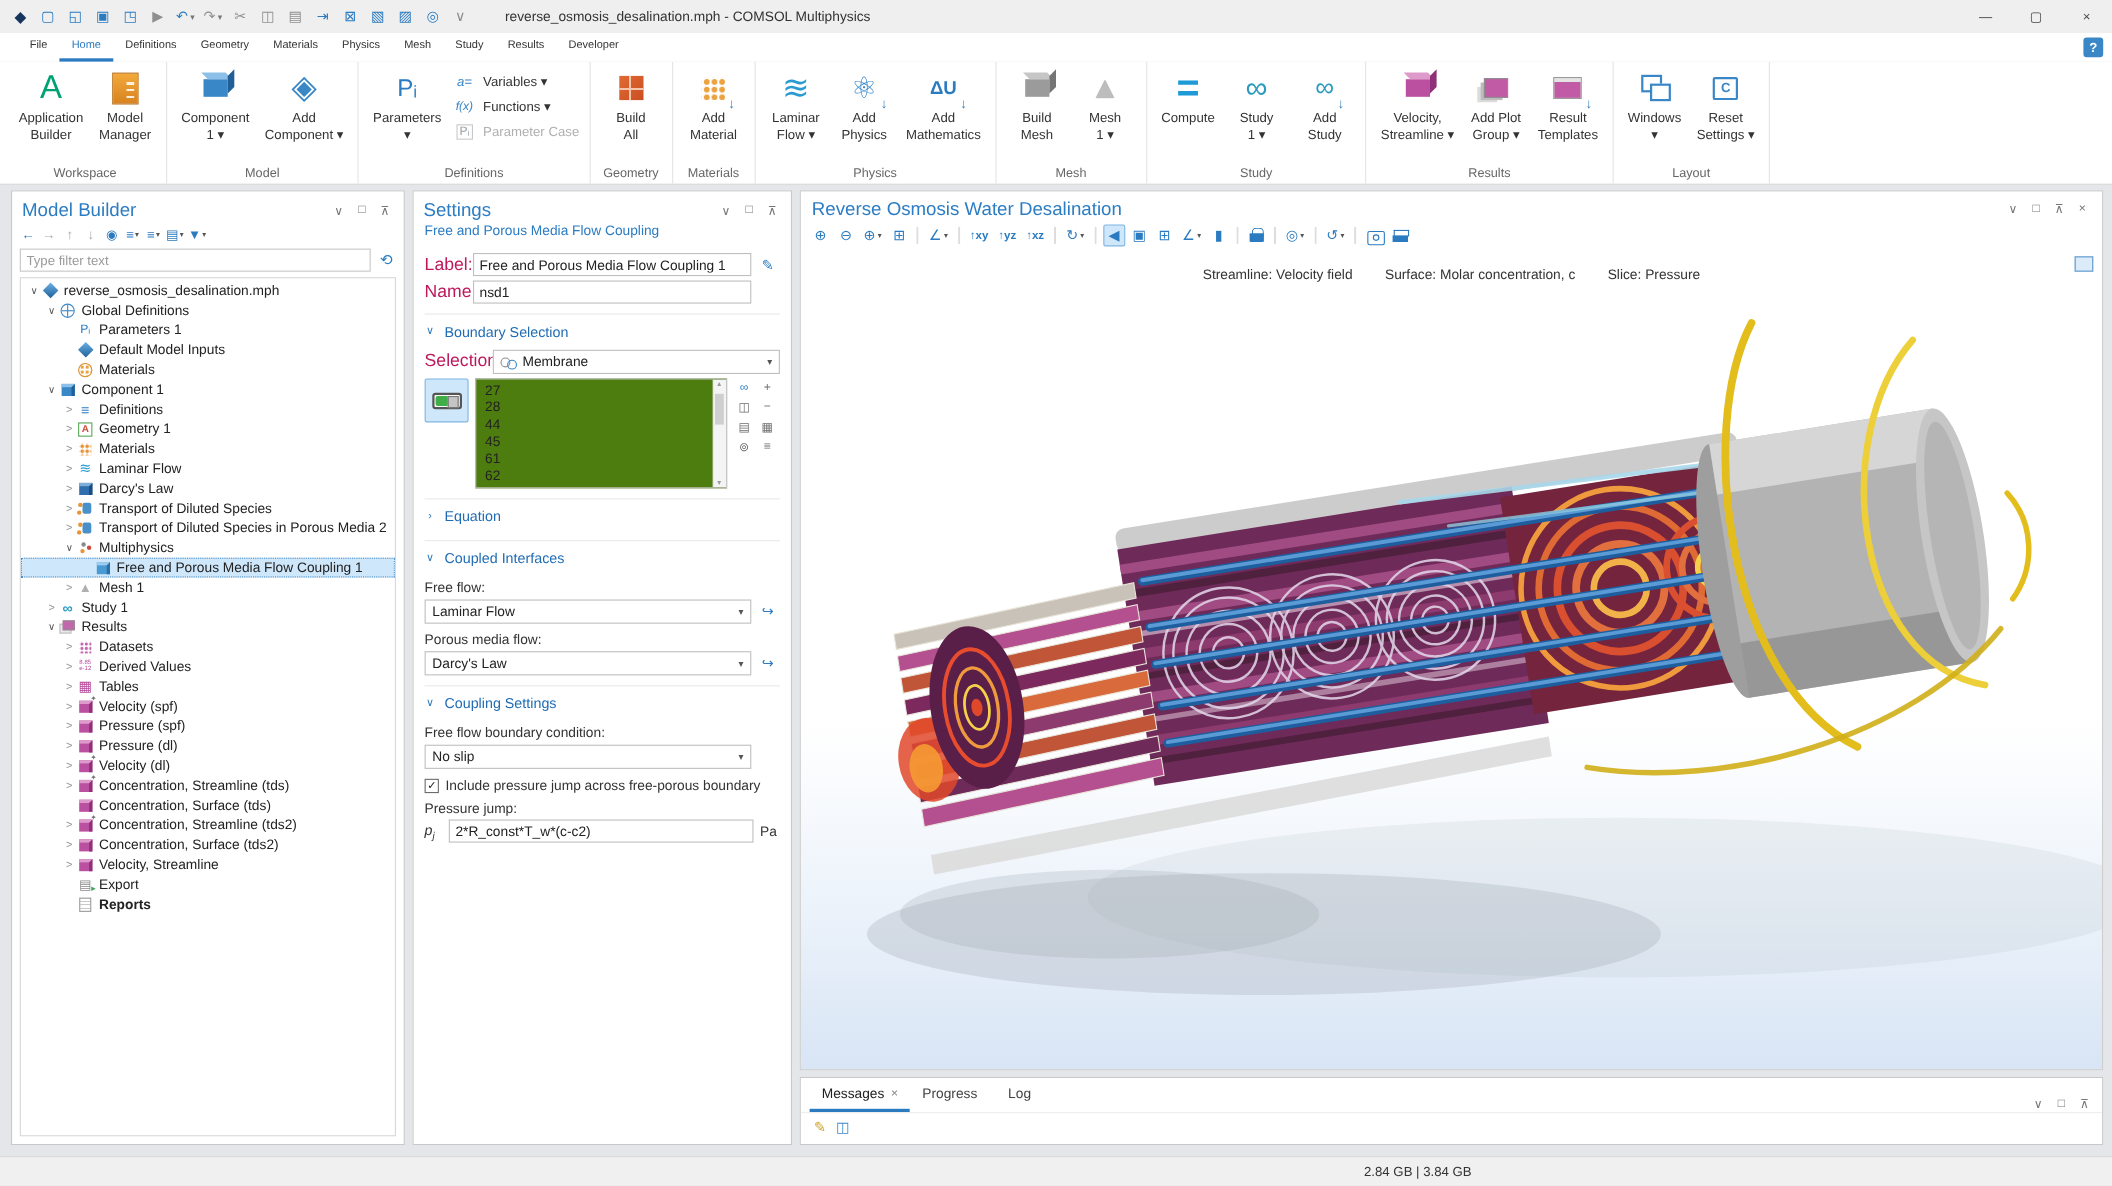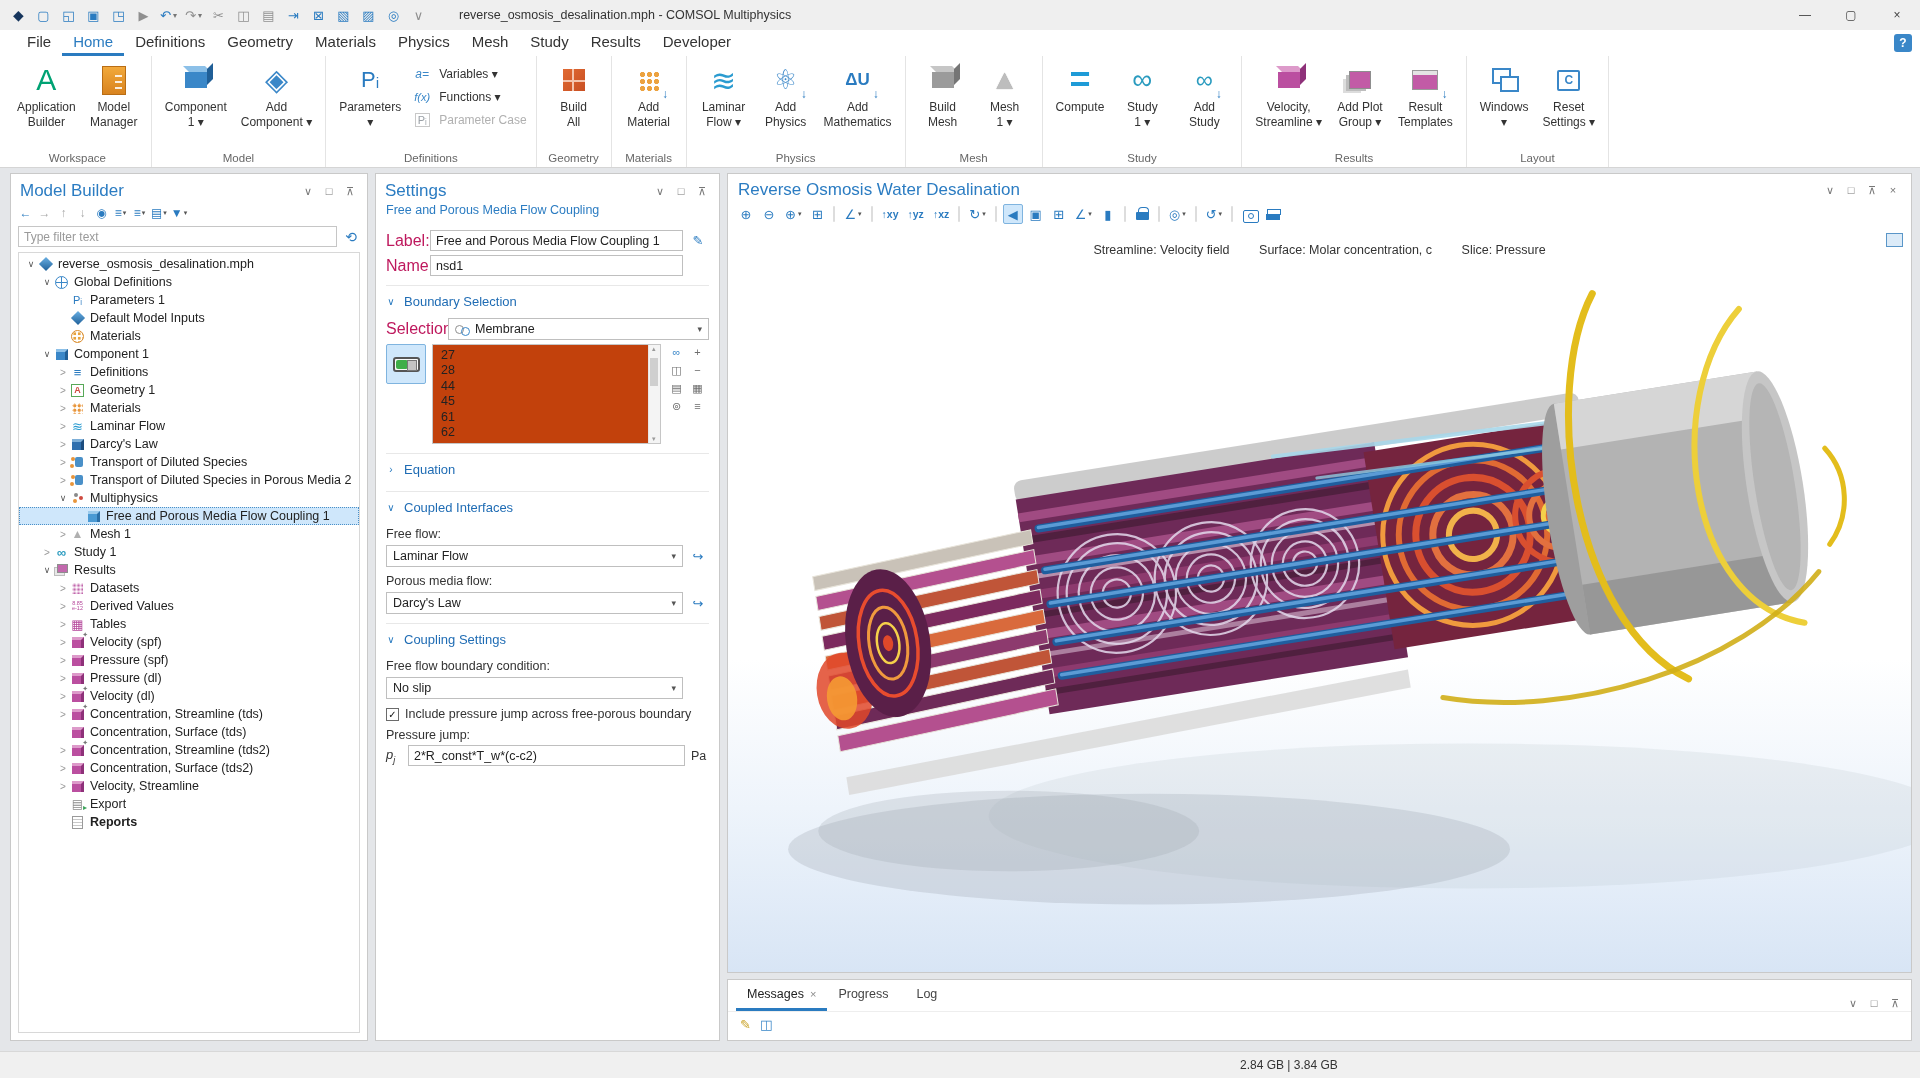--- a/index.html
+++ b/index.html
@@ -7,21 +7,21 @@
   
   .titlebar{height:30px;background:#efefef;display:flex;align-items:center;padding-left:6px;}
   .tb-ic{width:25px;height:24px;display:flex;align-items:center;justify-content:center;font-size:13px;}
   .tb-ic.blue{color:#2a7bc0}.tb-ic.gray{color:#8f8f8f}.tb-ic.logo{color:#16355c;font-size:14px}
   .caret{font-size:8px;color:#777;margin-left:2px}
   .tb-title{margin-left:28px;font-size:12.5px;color:#333;white-space:nowrap}
   .win-controls{margin-left:auto;display:flex;height:30px}
   .win-btn{width:46px;display:flex;align-items:center;justify-content:center;font-size:12px;color:#444}
   
   .menubar{height:26px;background:#fff;display:flex;align-items:stretch;padding-left:16px;position:relative;}
-  .menu-item{padding:0 11px;display:flex;align-items:center;font-size:15px;color:#333;border-bottom:3px solid transparent;white-space:nowrap}
+  .menu-item{padding:0 11px;display:flex;align-items:center;font-size:10px;color:#333;border-bottom:3px solid transparent;white-space:nowrap}
   .menu-item.active{color:#2a7bc0;border-bottom-color:#2a7bc0}
   .help-btn{position:absolute;right:8px;top:4px;width:18px;height:18px;background:#3a87c8;color:#fff;border-radius:3px;display:flex;align-items:center;justify-content:center;font-size:12px;font-weight:700}
   
   .ribbon{height:112px;background:#fff;display:flex;border-bottom:1px solid #d5d5d5;padding-left:4px;overflow:hidden}
   .rgroup{display:flex;flex-direction:column;border-right:1px solid #e4e4e4;padding:3px 7px 0}
   .rbody{display:flex;gap:2px;flex:1;align-items:stretch}
   .rbtn{display:flex;flex-direction:column;align-items:center;min-width:60px;padding:1px 6px 0;cursor:default}
   .ric{height:40px;display:flex;align-items:center;justify-content:center;position:relative}
   .rlbl{font-size:12px;line-height:14.5px;color:#333;text-align:center;white-space:nowrap}
   .rsmallcol{display:flex;flex-direction:column;gap:3px;padding:5px 2px 0}
@@ -133,21 +133,21 @@
   .combo .cv{flex:1;white-space:nowrap;overflow:hidden}
   .dd{font-size:9px;color:#555}
   .chain{width:14px;height:10px;position:relative;flex:none}
   .chain::before{content:"";position:absolute;left:0;top:1px;width:7px;height:7px;border:1.5px solid #8f8f8f;border-radius:50%}
   .chain::after{content:"";position:absolute;left:6px;top:3px;width:7px;height:7px;border:1.5px solid #3a87c8;border-radius:50%}
   .bs-body{display:flex;gap:6px;margin-top:3px}
   .toggle-btn{width:40px;height:40px;background:#cfe7fb;border:1px solid #7fb4df;border-radius:2px;display:flex;align-items:center;justify-content:center;flex:none}
   .toggle-graphic{width:27px;height:15px;border:2px solid #555;border-radius:3px;position:relative;background:#fafafa}
   .toggle-graphic::before{content:"";position:absolute;left:1px;top:1px;width:12px;height:9px;background:#3fae49;border-radius:2px}
   .toggle-graphic::after{content:"";position:absolute;right:1px;top:1px;width:8px;height:9px;background:#c4c4c4;border:1px solid #777}
-  .listbox{flex:1;height:100px;border:1px solid #c6c6c6;background:#c2410c;position:relative;padding:2px 0;overflow:hidden}
+  .listbox{flex:1;height:100px;border:1px solid #c6c6c6;background:#4d7c0f;position:relative;padding:2px 0;overflow:hidden}
   .lb-item{height:15.5px;font-size:12.5px;color:#222;padding-left:8px;display:flex;align-items:center}
   .lb-scroll{position:absolute;right:0;top:0;bottom:0;width:12px;background:#f4f4f4;border-left:1px solid #e6e6e6}
   .lb-thumb{position:absolute;right:2px;top:13px;width:8px;height:28px;background:#cfcfcf}
   .lb-scroll::before{content:"▴";position:absolute;top:0;left:3px;font-size:7px;color:#9a9a9a}
   .lb-scroll::after{content:"▾";position:absolute;bottom:0;left:3px;font-size:7px;color:#9a9a9a}
   .seltools{width:42px;display:grid;grid-template-columns:19px 19px;gap:2px;align-content:start;flex:none}
   .stool{width:19px;height:16px;display:flex;align-items:center;justify-content:center;font-size:11px;color:#6e6e6e}
   .stool.blue{color:#3a87c8}
   .capline{font-size:12.5px;color:#333;margin:7px 0 3px}
   .chkrow{display:flex;align-items:center;gap:6px;margin:8px 0 6px}

